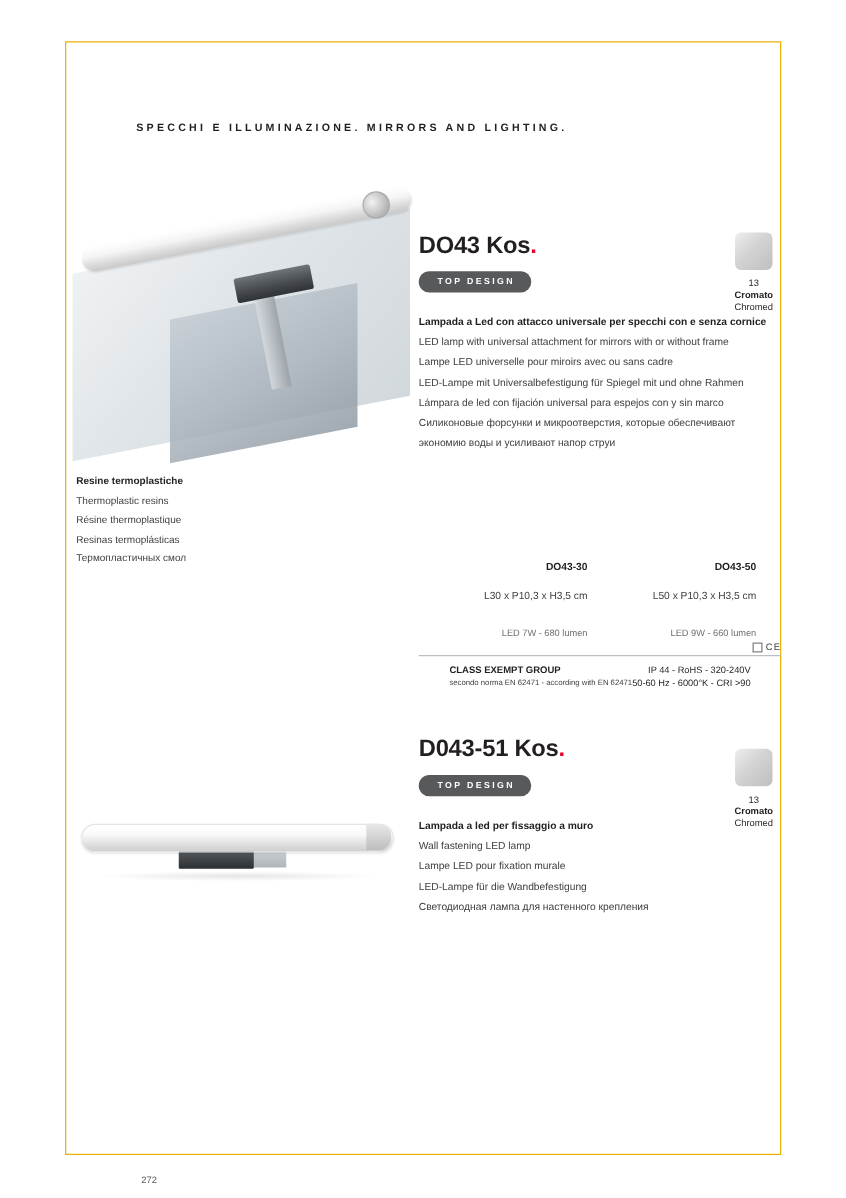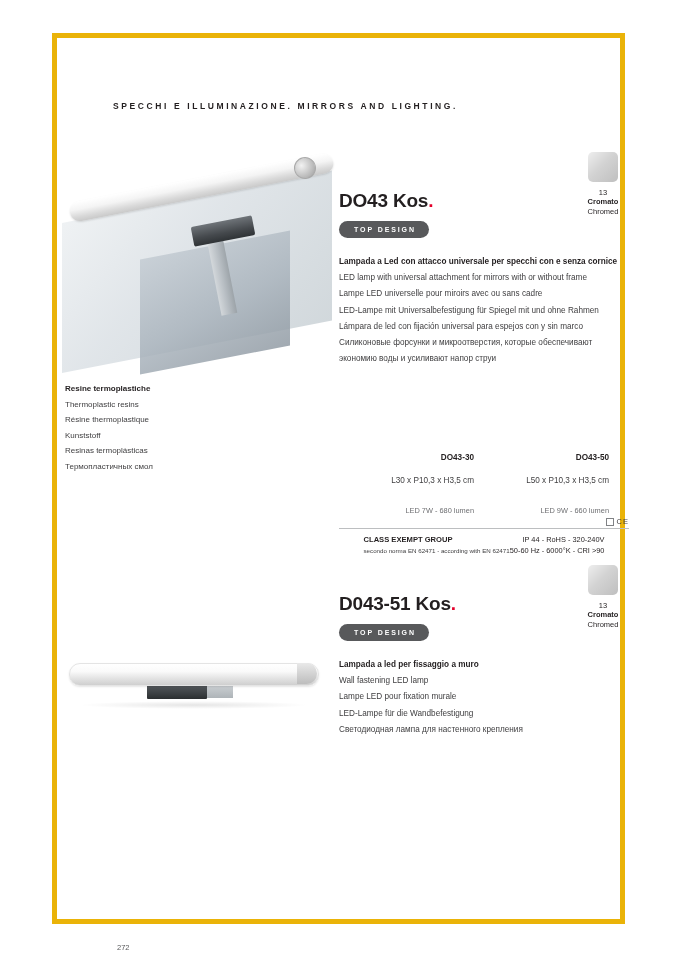--- a/index.html
+++ b/index.html
@@ -14,21 +14,21 @@
     color: #231f20;
     position: relative;
     overflow: hidden;
   }
   .page {
     position: absolute;
     left: 52px;
     top: 33px;
     width: 573px;
     height: 891px;
-    border: 5px solid #eab308;
+    border: 1px solid #eab308;
     box-sizing: border-box;
     background: #fff;
   }
   .header {
     position: absolute;
     left: 56px;
     top: 63px;
     font-size: 8.5px;
     font-weight: bold;
     letter-spacing: 2.6px;
@@ -244,20 +244,21 @@
     font-weight: bold;
     color: #231f20;
   }
 
   
   .finish {
     position: absolute;
     left: 582px;
     width: 42px;
     text-align: center;
+    margin-top: 34px;
   }
   .f1 { top: 152px; }
   .f2 { top: 565px; }
   .finish .swatch {
     width: 30px;
     height: 30px;
     margin: 0 auto;
     border-radius: 5px;
     background: linear-gradient(135deg,#eeeeee 0%,#d3d3d3 45%,#bfbfbf 100%);
   }
@@ -367,21 +368,20 @@
         <div class="bar"></div>
         <div class="cap"></div>
         <div class="bracket"></div>
       </div>
     </div>
 
     <div class="materials m1-pos">
       <div class="m0">Resine termoplastiche</div>
       <div>Thermoplastic resins</div>
       <div>Résine thermoplastique</div>
-      <div>Kunststoff</div>
       <div>Resinas termoplásticas</div>
       <div>Термопластичных смол</div>
     </div>
 
     <div class="right r1">
       <div class="title"><span>DO43 Kos</span><span class="dot">.</span></div>
       <div class="badge">TOP DESIGN</div>
       <div class="desc">
         <div class="d0">Lampada a Led con attacco universale per specchi con e senza cornice</div>
         <div>LED lamp with universal attachment for mirrors with or without frame</div>

